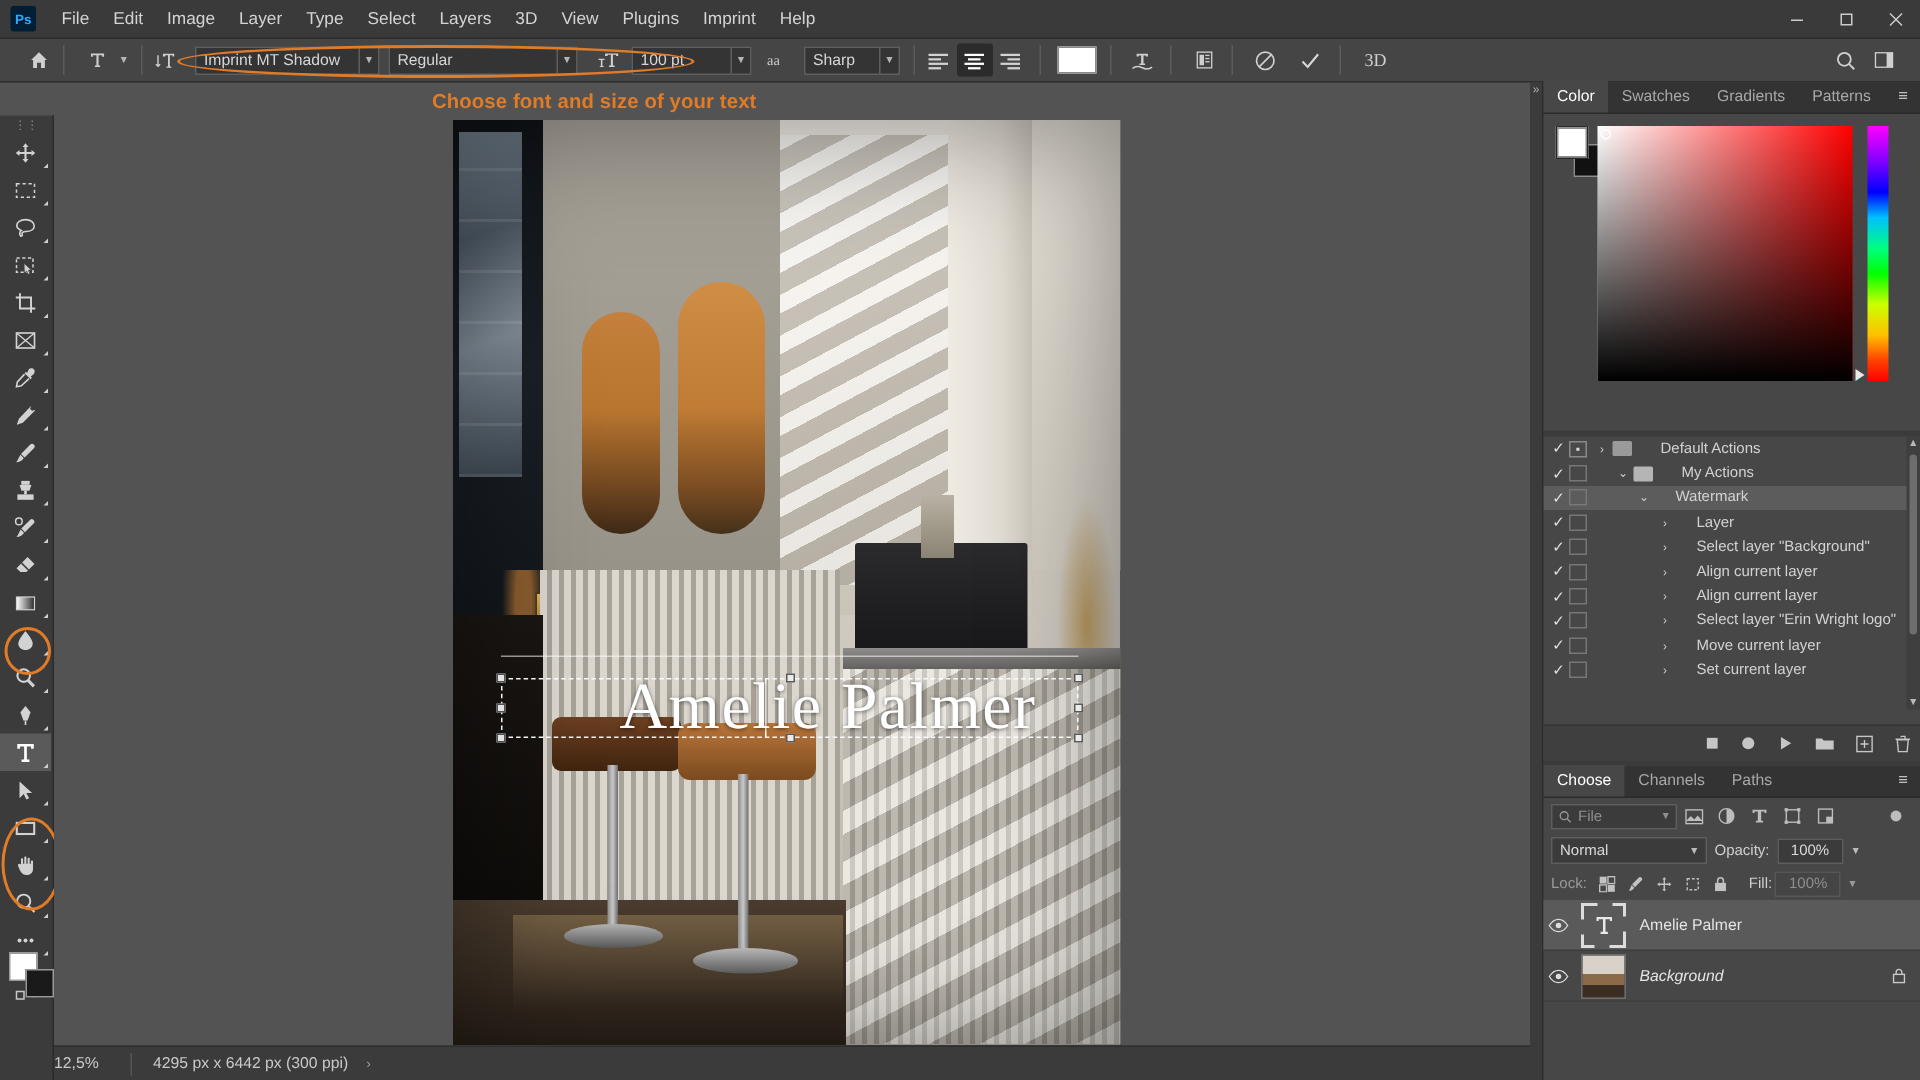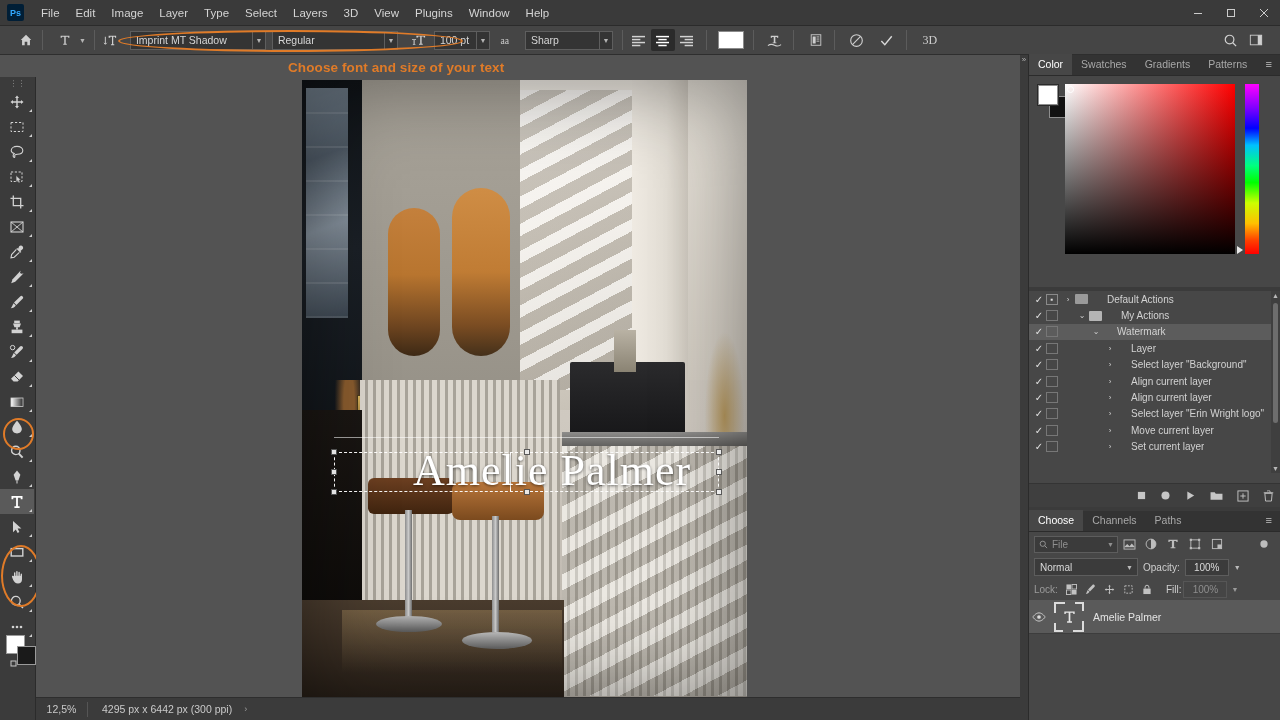--- a/index.html
+++ b/index.html
@@ -268,21 +268,21 @@
     border-left:1px solid #2f2f2f;
   }
   .cv-scroll-v .thumb { position:absolute; left:2px; top:12px; width:6px; height:520px; background:#6e6e6e; border-radius:3px;}
 
   
   .statusbar {
     position:absolute; left:36px; top:697px; width:984px; height:23px;
     background:#3b3b3b; display:flex; align-items:center;
     border-top:1px solid #2e2e2e; font-size:10.5px; color:#cacaca;
   }
-  .sb-zoom { width:52px; text-align:center; border-right:1px solid #555; height:15px; line-height:15px;}
+  .sb-zoom { width:52px; border-right:1px solid #555; height:15px; line-height:15px;}
   .sb-dim { margin-left:14px; }
   .sb-arrow { margin-left:12px; color:#9e9e9e; font-size:9px;}
 
   
   .right {
     position:absolute; left:1028px; top:55px; width:252px; height:665px;
     background:#3b3b3b; border-left:1px solid #2b2b2b;
   }
   .rail-collapse {
     position:absolute; left:1020px; top:55px; width:8px; height:665px;
@@ -416,21 +416,21 @@
       <div class="menu-item">File</div>
       <div class="menu-item">Edit</div>
       <div class="menu-item">Image</div>
       <div class="menu-item">Layer</div>
       <div class="menu-item">Type</div>
       <div class="menu-item">Select</div>
       <div class="menu-item">Layers</div>
       <div class="menu-item">3D</div>
       <div class="menu-item">View</div>
       <div class="menu-item">Plugins</div>
-      <div class="menu-item">Window</div>
+      <div class="menu-item">Imprint</div>
       <div class="menu-item">Help</div>
     </div>
     <div class="win-controls">
       <div class="win-btn">
         <svg width="10" height="10" viewBox="0 0 10 10">
             <rect x="1" y="5" width="8" height="1" fill="#ccc"></rect>
           </svg>
       </div>
       <div class="win-btn">
         <svg width="10" height="10" viewBox="0 0 10 10">
@@ -459,46 +459,46 @@
     </div>
     <div style="color:#b4b4b4;font-size:7px;margin-left:2px">▼</div>
     <div class="ob-sep" style="margin-left:8px"></div>
     <div class="ob-icon">
       <svg width="15" height="15" viewBox="0 0 16 16">
         <path d="M6 3 H14 V5 H12.8 V4 H10.9 V12 H12 V13 H8.5 V12 H9.6 V4 H7.7 V5 H6 Z" fill="#cfcfcf"></path>
         <path d="M2.5 4 L2.5 12 M1 10.5 L2.5 12 L4 10.5" stroke="#cfcfcf" stroke-width="1" fill="none"></path>
       </svg>
     </div>
 
-    <div class="combo" style="width:136px;margin-left:7px">
+    <div class="combo" style="width:123px;margin-left:7px">
       <span>Imprint MT Shadow</span>
       <span class="arrow">▼</span>
     </div>
     <div class="combo" style="width:126px;margin-left:6px">
       <span>Regular</span>
       <span class="arrow">▼</span>
     </div>
 
     <div class="ob-icon" style="margin-left:9px">
       <svg width="16" height="14" viewBox="0 0 18 16">
         <path d="M6 3 H16 V5 H14.4 V4 H12 V12.2 H13.3 V13.4 H9 V12.2 H10.4 V4 H8 V5 H6 Z" fill="#cfcfcf"></path>
         <path d="M1 7 H5.6 V8 H4 V12.5 H4.9 V13.4 H2 V12.5 H2.8 V8 H1 Z" fill="#cfcfcf"></path>
       </svg>
     </div>
-    <div class="combo" style="width:56px;margin-left:3px">
+    <div class="combo" style="width:80px;margin-left:3px">
       <span>100 pt</span>
       <span class="arrow">▼</span>
     </div>
 
     <div class="ob-icon" style="margin-left:5px">
       <svg width="15" height="14" viewBox="0 0 16 16">
           <text x="1" y="12" font-size="11" fill="#cfcfcf" font-family="serif">aa</text>
         </svg>
     </div>
-    <div class="combo" style="width:88px;margin-left:6px">
+    <div class="combo" style="width:64px;margin-left:6px">
       <span>Sharp</span>
       <span class="arrow">▼</span>
     </div>
 
     <div class="ob-sep" style="margin-left:9px"></div>
     <div class="ob-icon">
       <svg width="15" height="13" viewBox="0 0 16 14">
           <g fill="#d2d2d2">
             <rect x="1" y="2" width="14" height="1.6"></rect>
             <rect x="1" y="5.2" width="9" height="1.6"></rect>
@@ -1093,17 +1093,33 @@
         <span class="l-thumb text">
           <span class="tl2"></span>
             <span class="tl3"></span>
           <svg width="15" height="16" viewBox="0 0 16 17">
               <path d="M2.5 2.5 H13.5 V5.3 H12 V4 H8.9 V13 H10.6 V14.5 H5.4 V13 H7.1 V4 H4 V5.3 H2.5 Z" fill="#e8e8e8"></path>
             </svg>
         </span>
         <span class="l-name">Amelie Palmer</span>
       </div>
 
+      <div class="layer-row">
+        <span class="l-eye">
+          <svg width="14" height="10" viewBox="0 0 16 11">
+              <path d="M8 0.8 C12 0.8 15 5.5 15 5.5 C15 5.5 12 10.2 8 10.2 C4 10.2 1 5.5 1 5.5 C1 5.5 4 0.8 8 0.8 Z" fill="none" stroke="#dcdcdc"></path>
+              <circle cx="8" cy="5.5" r="2.1" fill="#dcdcdc"></circle>
+            </svg>
+        </span>
+        <span class="l-thumb photo-t"></span>
+        <span class="l-name italic">Background</span>
+        <span class="l-lock">
+          <svg width="10" height="11" viewBox="0 0 11 12">
+              <rect x="1.5" y="5" width="8" height="6" fill="none" stroke="#cacaca"></rect>
+              <path d="M3.4 5 V3.4 A2.1 2.1 0 0 1 7.6 3.4 V5" fill="none" stroke="#cacaca"></path>
+            </svg>
+        </span>
+      </div>
 
     </div>
 
   </div>
 </div>
 
 </body></html>

